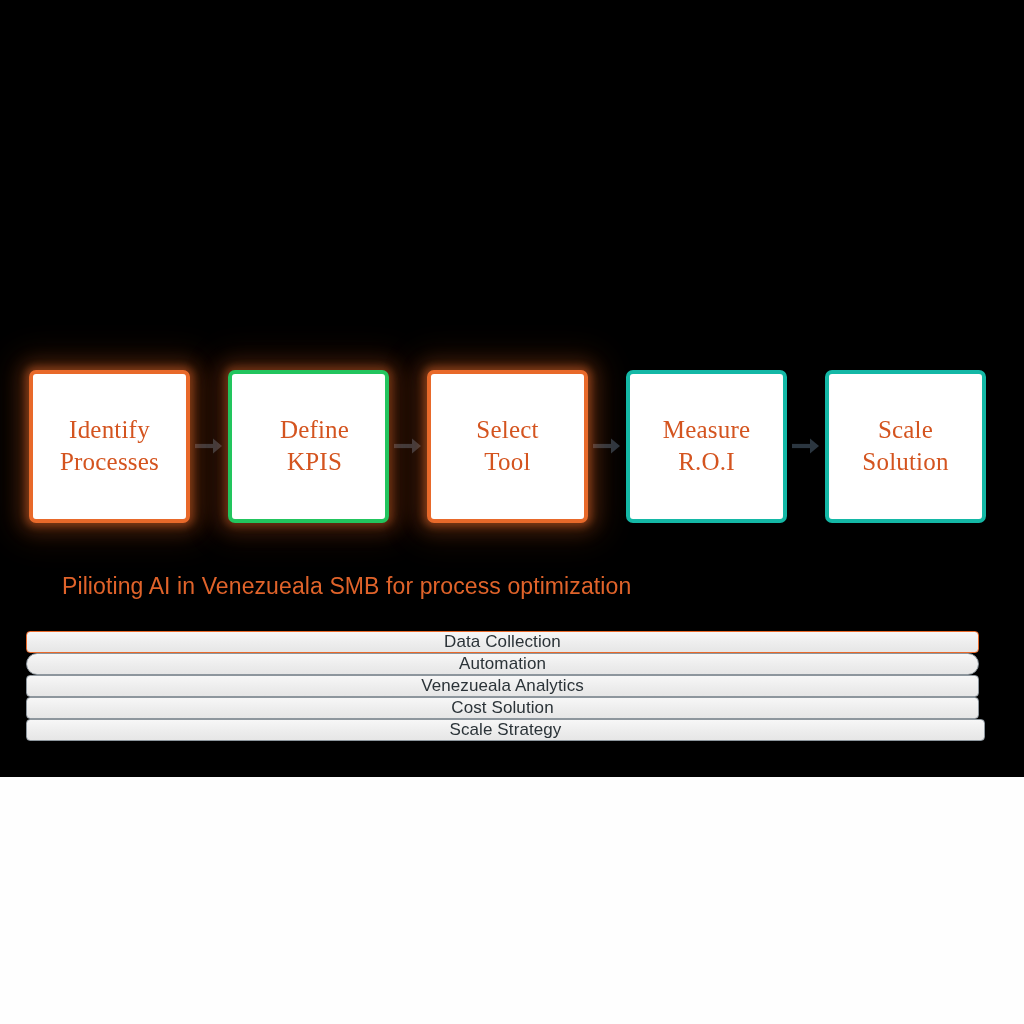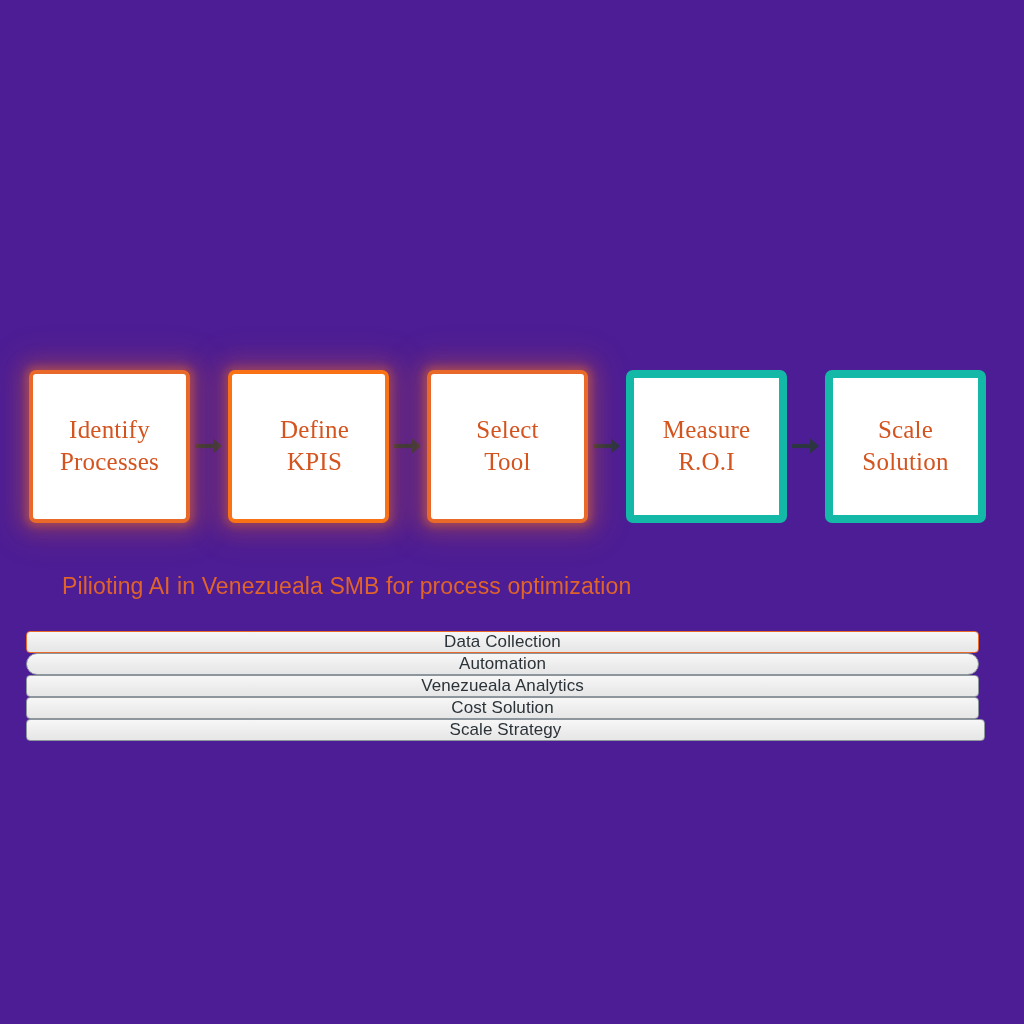--- a/index.html
+++ b/index.html
@@ -9,22 +9,22 @@
   body {
     width: 1024px;
     height: 1024px;
     background: #fdfdfd;
     font-family: "Liberation Sans", sans-serif;
     overflow: hidden;
   }
   .canvas {
     position: relative;
     width: 1024px;
-    height: 1024px;
-    background: #4c1d95;
+    height: 777px;
+    background: #000000;
   }
 
   
   .flow-row {
     position: absolute;
     left: 29px;
     top: 369px;
     width: 957px;
     height: 154px;
     display: flex;
@@ -56,30 +56,30 @@
   
   .flow-box.style-orange {
     border: 4px solid #e8692a;
     box-shadow:
       0 0 7px 4px rgba(232,105,42,0.38),
       0 0 18px 10px rgba(232,105,42,0.20),
       0 0 32px 18px rgba(232,105,42,0.10);
   }
   
   .flow-box.style-dark-glow {
-    border: 4px solid #f97316;
+    border: 4px solid #22c55e;
     box-shadow:
       0 0 7px 4px rgba(232,105,42,0.30),
       0 0 18px 11px rgba(232,105,42,0.17),
       0 0 32px 18px rgba(232,105,42,0.09);
     padding-left: 12px;
   }
   
   .flow-box.style-dark {
-    border: 8px solid #14b8a6;
+    border: 4px solid #14b8a6;
     box-shadow: none;
   }
 
   .arrow {
     flex: 0 0 auto;
     width: 34px;
     height: 34px;
     display: flex;
     align-items: center;
     justify-content: center;

